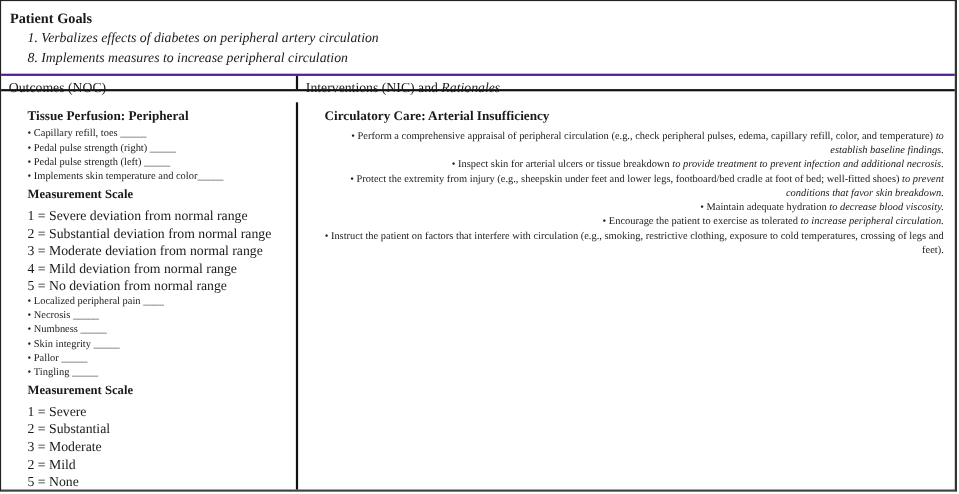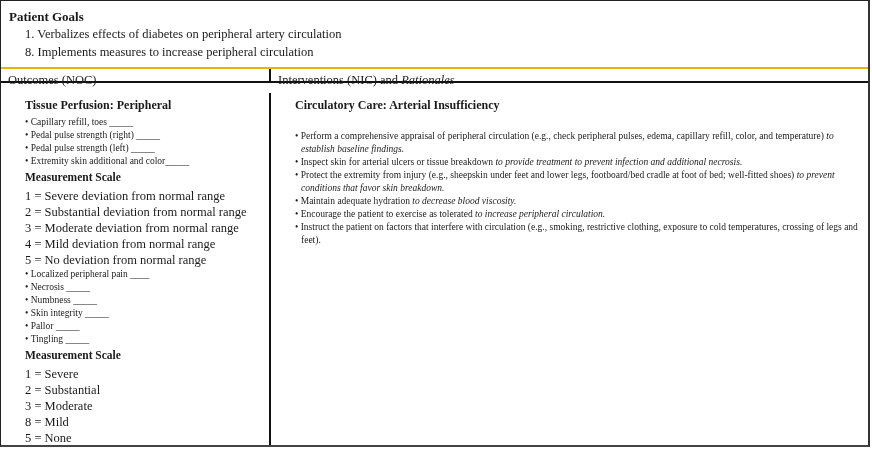--- a/index.html
+++ b/index.html
@@ -1,32 +1,32 @@
 <!DOCTYPE html>
 <html><head>
 <meta charset="utf-8">
 <style>
   html, body { margin: 0; padding: 0; background: #fff; }
   body { width: 872px; height: 449px; overflow: hidden; font-family: "Liberation Serif", "DejaVu Serif", serif; color: #1a1a1a; }
   .table { position: absolute; left: 0; top: 0; width: 870px; height: 447px; border: 1px solid #222; border-right: 2px solid #333; border-bottom: 2px solid #444; box-sizing: border-box; }
-  .goals { position: absolute; left: 0; top: 0; right: 0; height: 68px; border-bottom: 2px solid #eab308; box-sizing: border-box; padding: 8px 0 0 8px; }
+  .goals { position: absolute; left: 0; top: 0; right: 0; height: 68px; border-bottom: 2px solid #4c1d95; box-sizing: border-box; padding: 8px 0 0 8px; }
   .goals-title { font-weight: bold; font-size: 13px; line-height: 16px; }
-  .goals-item { font-size: 12.5px; line-height: 18px; padding-left: 16px; }
+  .goals-item { font-size: 12.5px; line-height: 18px; padding-left: 16px; font-style: italic; }
   .hdr-row { position: absolute; left: 0; right: 0; top: 68px; height: 14px; border-bottom: 2px solid #111; box-sizing: border-box; }
   .hdr-cell { position: absolute; top: 0; bottom: 0; font-size: 12.5px; line-height: 22px; padding-left: 7px; }
   .hdr-left { left: 0; width: 270px; border-right: 2px solid #111; box-sizing: border-box; }
   .hdr-right { left: 270px; right: 0; }
   .body-left { position: absolute; left: 0; top: 92px; width: 270px; bottom: 0; border-right: 2px solid #111; box-sizing: border-box; padding: 5px 0 0 24px; }
   .body-right { position: absolute; left: 270px; right: 0; top: 92px; bottom: 0; padding: 5px 10px 0 24px; }
   .sec-title { font-weight: bold; font-size: 12px; line-height: 14px; margin-bottom: 4px; }
   .bullet { font-size: 9.5px; line-height: 13px; }
   .bullet::before { content: "\2022\00a0"; }
   .meas-title { font-weight: bold; font-size: 11.5px; line-height: 16px; margin: 1px 0 3px 0; }
   .scale { font-size: 12.5px; line-height: 16px; }
-  .rbullets { margin-top: 18px; }
+  .rbullets { margin-top: 6px; text-align: right; }
   .rbullet { font-size: 9.5px; line-height: 13px; padding-left: 6px; text-indent: -6px; }
   .rbullet::before { content: "\2022\00a0"; }
   .it { font-style: italic; }
   .link { color: #2a2ad0; }
 </style>
 </head>
 <body>
 
 <div class="table">
   <div class="goals">
@@ -38,38 +38,38 @@
   <div class="hdr-row">
     <div class="hdr-cell hdr-left">Outcomes (NOC)</div>
     <div class="hdr-cell hdr-right"><span>Interventions (NIC) and </span><span class="it">Rationales</span></div>
   </div>
 
   <div class="body-left">
     <div class="sec-title">Tissue Perfusion: Peripheral</div>
     <div class="bullet">Capillary refill, toes _____</div>
     <div class="bullet">Pedal pulse strength (right) _____</div>
     <div class="bullet">Pedal pulse strength (left) _____</div>
-    <div class="bullet">Extremity skin additional and color_____</div>
+    <div class="bullet">Implements skin temperature and color_____</div>
     <div class="meas-title">Measurement Scale</div>
     <div class="scale">1 = Severe deviation from normal range</div>
     <div class="scale">2 = Substantial deviation from normal range</div>
     <div class="scale">3 = Moderate deviation from normal range</div>
     <div class="scale">4 = Mild deviation from normal range</div>
     <div class="scale">5 = No deviation from normal range</div>
     <div class="bullet">Localized peripheral pain ____</div>
     <div class="bullet">Necrosis _____</div>
     <div class="bullet">Numbness _____</div>
     <div class="bullet">Skin integrity _____</div>
     <div class="bullet">Pallor _____</div>
     <div class="bullet">Tingling _____</div>
     <div class="meas-title">Measurement Scale</div>
     <div class="scale">1 = Severe</div>
     <div class="scale">2 = Substantial</div>
     <div class="scale">3 = Moderate</div>
-    <div class="scale">8 = Mild</div>
+    <div class="scale">2 = Mild</div>
     <div class="scale">5 = None</div>
   </div>
 
   <div class="body-right">
     <div class="sec-title">Circulatory Care: Arterial Insufficiency</div>
     <div class="rbullets">
       <div class="rbullet"><span>Perform a comprehensive appraisal of peripheral circulation (e.g., check peripheral pulses, edema, capillary refill, color, and temperature) </span><span class="it">to establish baseline findings.</span></div>
       <div class="rbullet"><span>Inspect skin for arterial ulcers or tissue breakdown </span><span class="it">to provide treatment to prevent infection and additional necrosis.</span></div>
       <div class="rbullet"><span>Protect the extremity from injury (e.g., sheepskin under feet and lower legs, footboard/bed cradle at foot of bed; well-fitted shoes) </span><span class="it">to prevent conditions that favor skin breakdown.</span></div>
       <div class="rbullet"><span>Maintain adequate hydration </span><span class="it">to decrease blood viscosity.</span></div>

